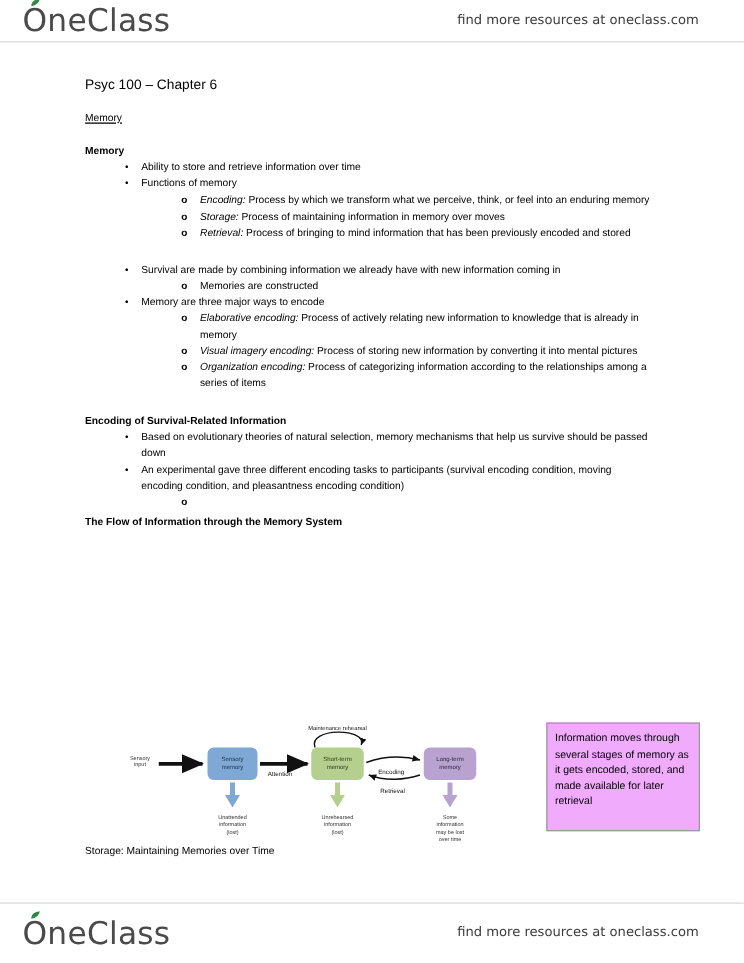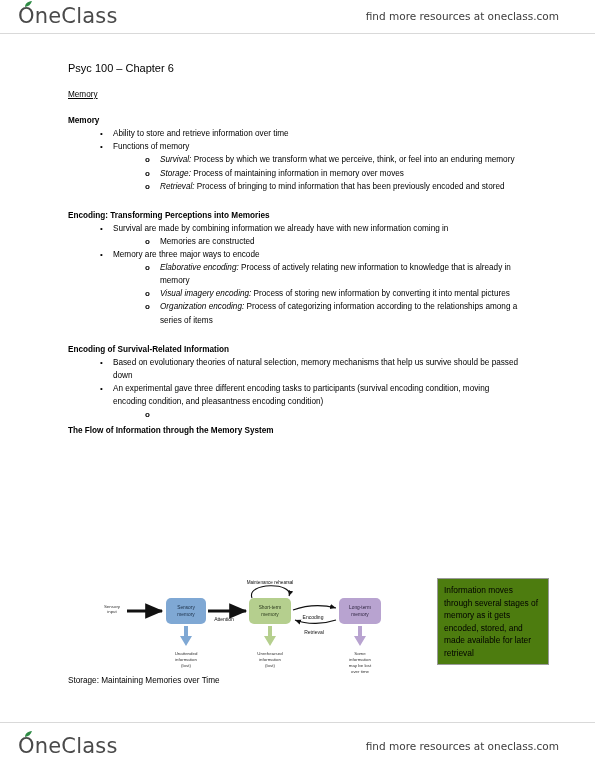--- a/index.html
+++ b/index.html
@@ -26,21 +26,21 @@
     align-items: center;
   }
   .brand-bar.header { top: 0; }
   .brand-bar.footer { top: 730px; }
 
   .logo {
     position: absolute;
     left: 18px;
     display: flex;
     align-items: baseline;
-    font-size: 21px;
+    font-size: 25px;
     letter-spacing: 0.2px;
     color: #4a4a4a;
     font-family: "DejaVu Sans", sans-serif;
     font-weight: 400;
   }
   .logo .o-wrap {
     position: relative;
     display: inline-block;
   }
   .logo .leaf {
@@ -140,24 +140,24 @@
     left: 68px;
     top: 576px;
     width: 452px;
     height: 110px;
   }
 
   .callout {
     position: absolute;
     left: 369px;
     top: 2px;
-    width: 112px;
+    width: 123px;
     height: 87px;
     border: 1px solid #9a9a9a;
-    background: #4d7c0f;
+    background: #f0abfc;
     box-sizing: border-box;
     padding: 5px 5px 0 6px;
     font-size: 8.4px;
     line-height: 12.6px;
     z-index: 5;
   }
 
   .diagram {
     position: absolute;
     left: 28px;
@@ -207,40 +207,39 @@
     <li>
       <span class="bullet">•</span>
       <span>Ability to store and retrieve information over time</span>
     </li>
     <li>
       <span class="bullet">•</span>
       <span>Functions of memory</span>
       <ul class="lvl2">
         <li>
           <span class="bullet">o</span>
-          <span class="term">Survival: </span>
+          <span class="term">Encoding: </span>
           <span>Process by which we transform what we perceive, think, or feel into an enduring memory</span>
         </li>
         <li>
           <span class="bullet">o</span>
           <span class="term">Storage: </span>
           <span>Process of maintaining information in memory over moves</span>
         </li>
         <li>
           <span class="bullet">o</span>
           <span class="term">Retrieval: </span>
           <span>Process of bringing to mind information that has been previously encoded and stored</span>
         </li>
       </ul>
     </li>
   </ul>
 
   <div class="spacer-l"></div>
 
-  <p class="heading">Encoding: Transforming Perceptions into Memories</p>
   <ul class="lvl1">
     <li>
       <span class="bullet">•</span>
       <span>Survival are made by combining information we already have with new information coming in</span>
       <ul class="lvl2">
         <li>
           <span class="bullet">o</span>
           <span>Memories are constructed</span>
         </li>
       </ul>

